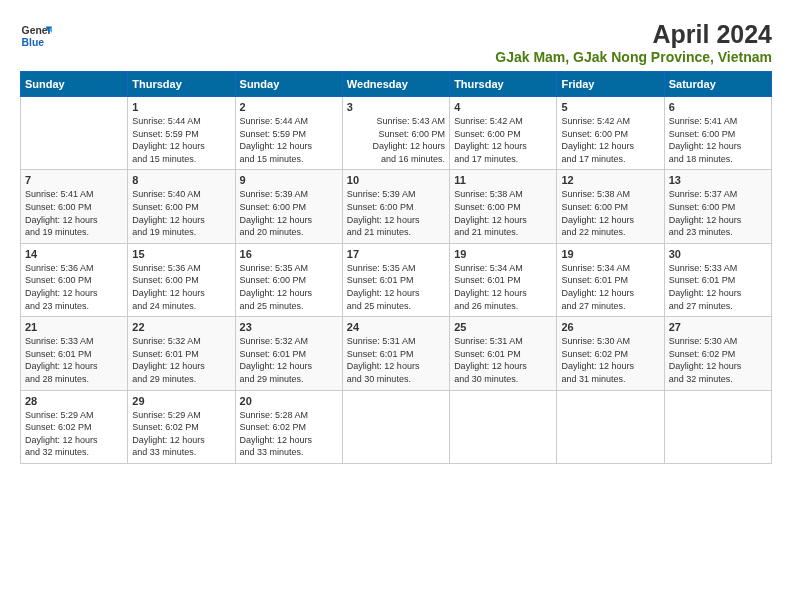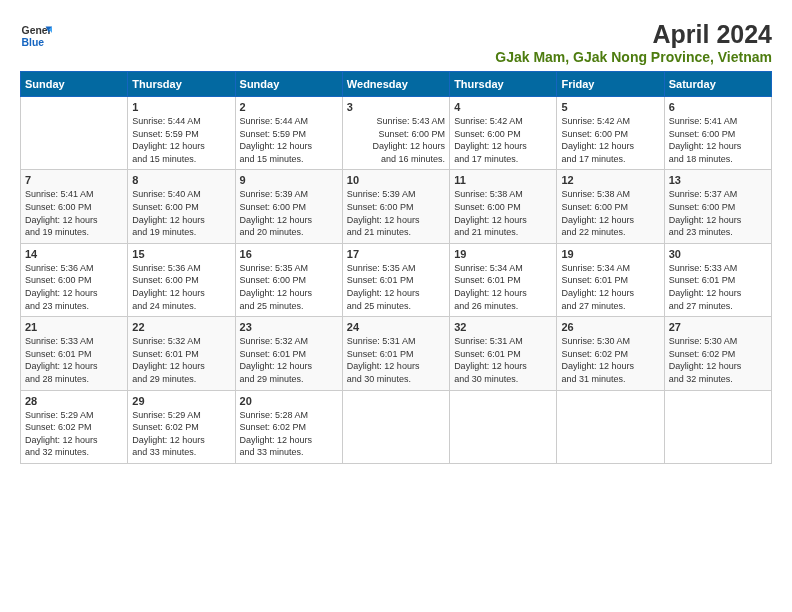--- a/index.html
+++ b/index.html
@@ -281,21 +281,21 @@
 and 29 minutes.</div>
         </td>
         <td>
           <div class="day-number">24</div>
           <div class="day-info" style="white-space: pre-line;">Sunrise: 5:31 AM
 Sunset: 6:01 PM
 Daylight: 12 hours
 and 30 minutes.</div>
         </td>
         <td>
-          <div class="day-number">32</div>
+          <div class="day-number">25</div>
           <div class="day-info" style="white-space: pre-line;">Sunrise: 5:31 AM
 Sunset: 6:01 PM
 Daylight: 12 hours
 and 30 minutes.</div>
         </td>
         <td>
           <div class="day-number">26</div>
           <div class="day-info" style="white-space: pre-line;">Sunrise: 5:30 AM
 Sunset: 6:02 PM
 Daylight: 12 hours

